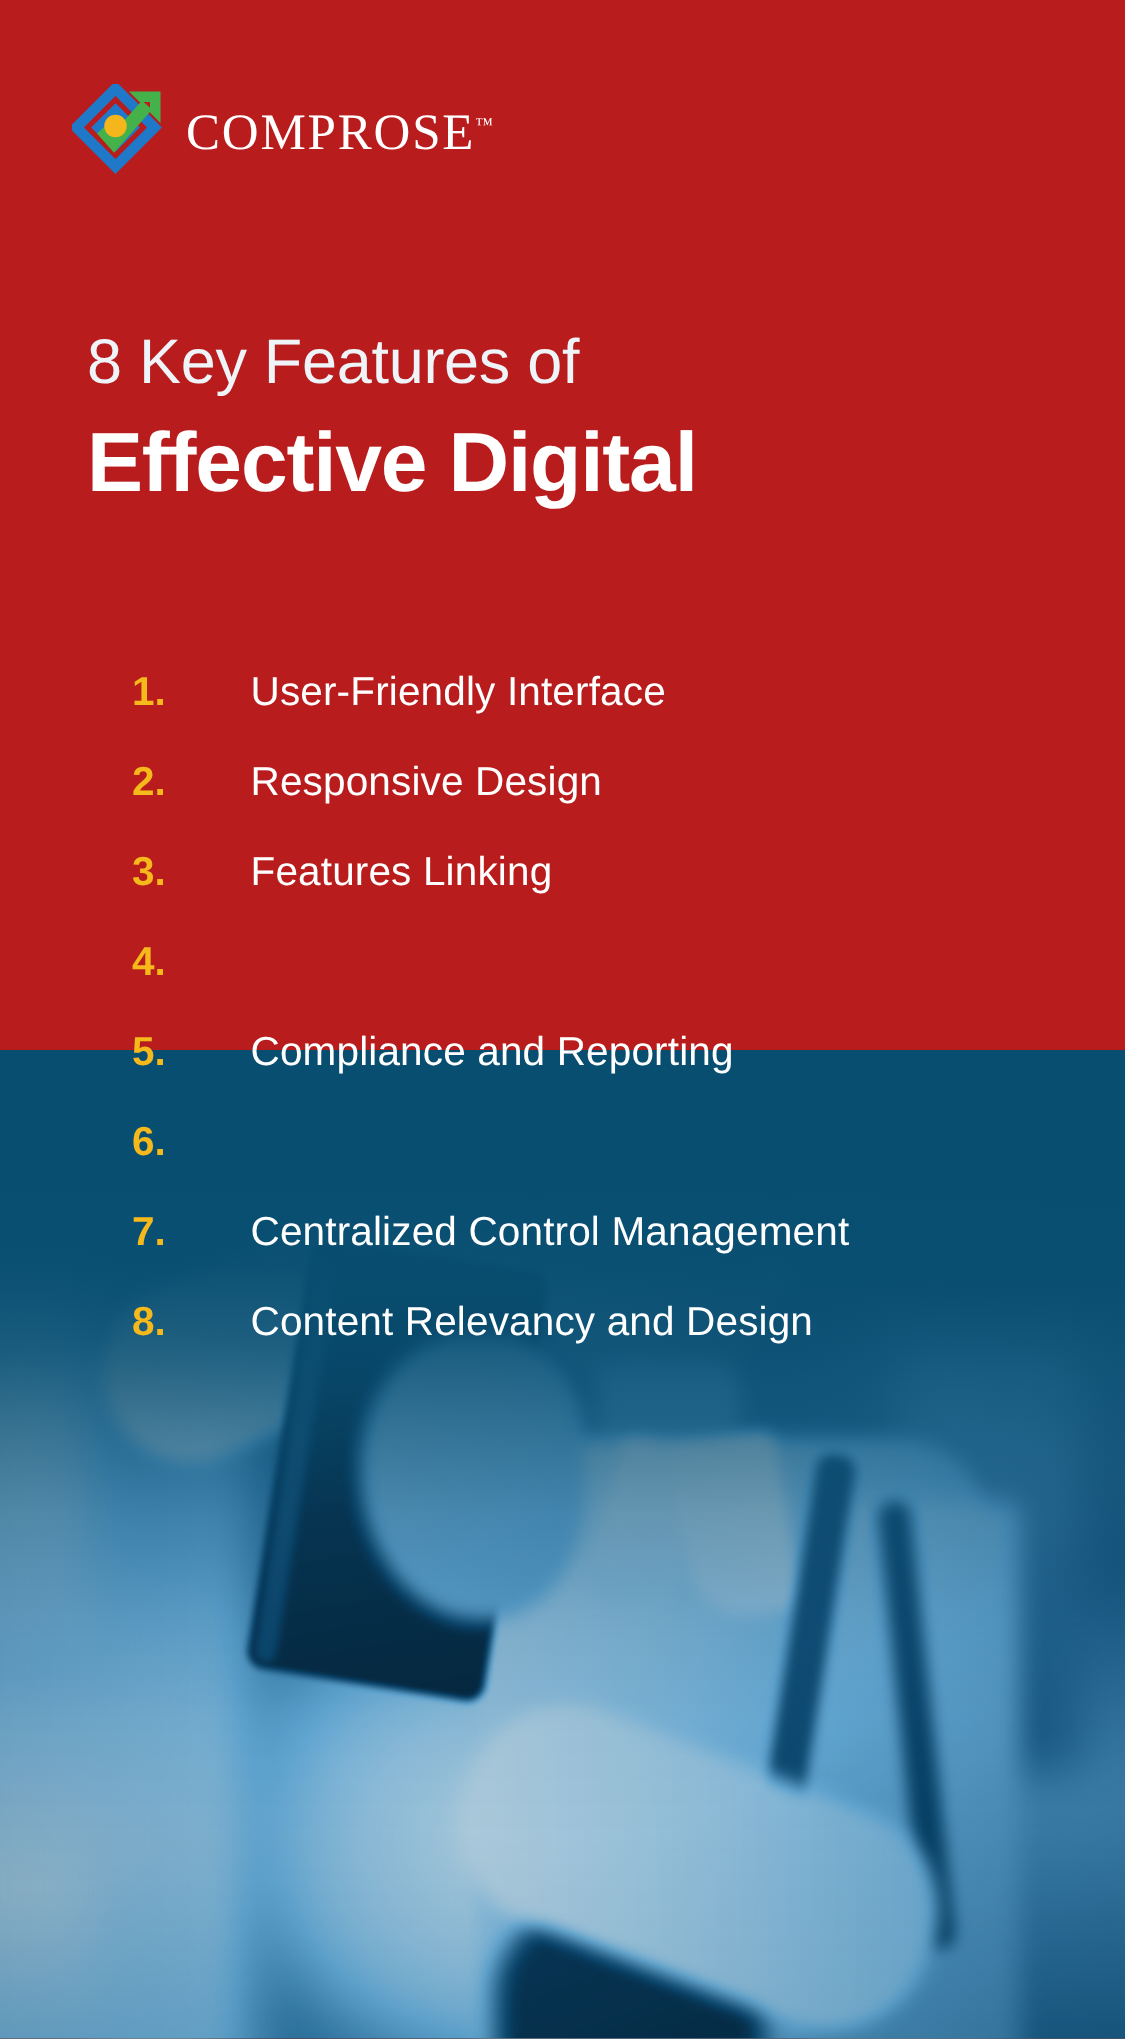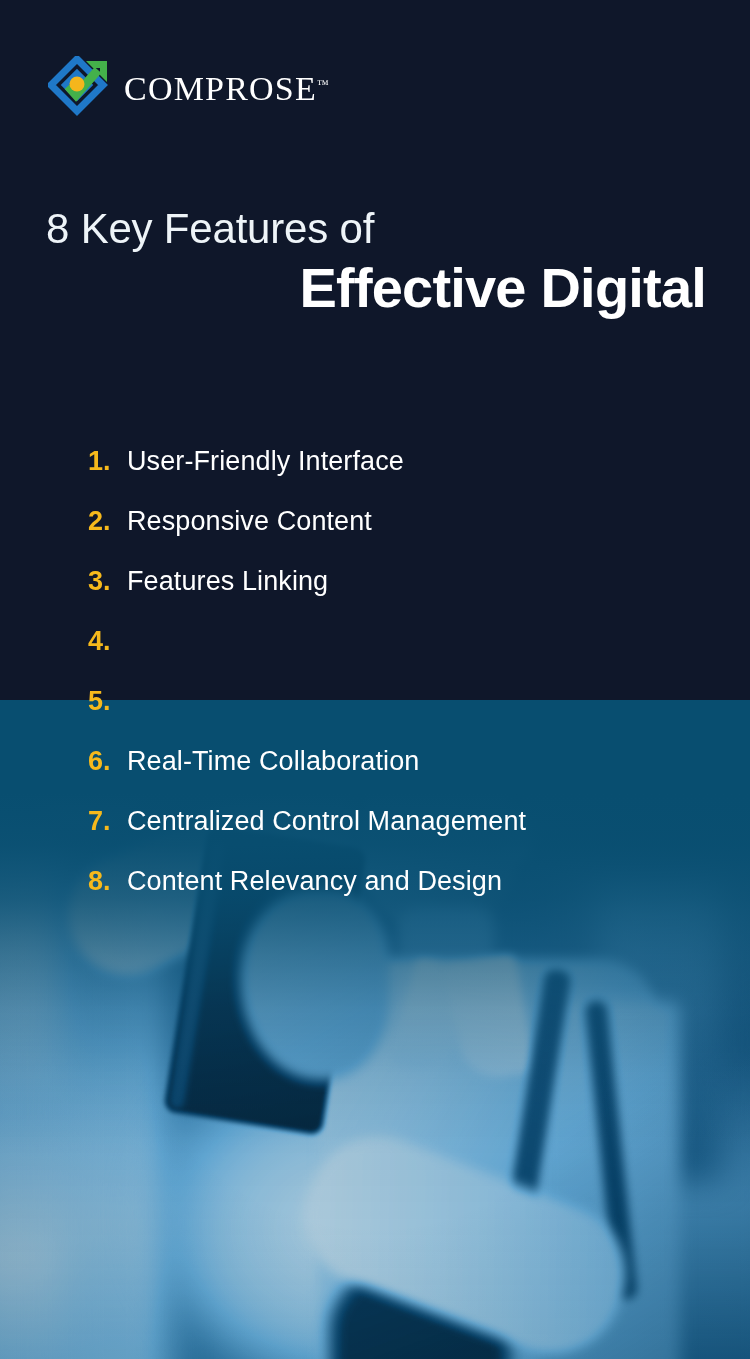--- a/index.html
+++ b/index.html
@@ -10,21 +10,21 @@
   body {
     font-family: "Liberation Sans", sans-serif;
     -webkit-font-smoothing: antialiased;
   }
 
   .poster {
     position: relative;
     width: 750px;
     height: 1359px;
     overflow: hidden;
-    background: #0f172a;
+    background: #b91c1c;
   }
 
   
   .photo-layer {
     position: absolute;
     left: 0;
     top: 700px;
     width: 750px;
     height: 659px;
     overflow: hidden;
@@ -261,30 +261,29 @@
     left: 46px;
     top: 205px;
     width: 660px;
   }
   .headline-kicker {
     color: #eef4f8;
     font-size: 42px;
     font-weight: 300;
     line-height: 1.12;
     letter-spacing: -0.2px;
-    margin: 0;
+    margin: 12px;
   }
   .headline-main {
     color: #ffffff;
     font-size: 56px;
     font-weight: 700;
     line-height: 1.14;
     letter-spacing: -0.8px;
-    margin: 4px 0 0 0;
-    text-align: right;
+    margin: 4px 0 0 12px;
   }
   .headline-main .hl-line { display: block; }
 
   .feature-list {
     position: absolute;
     left: 88px;
     top: 448px;
     width: 620px;
     margin: 0;
     padding: 0;
@@ -302,20 +301,21 @@
     font-weight: 700;
     line-height: 1;
     min-width: 30px;
   }
   .feature-label {
     color: #ffffff;
     font-size: 27px;
     font-weight: 300;
     line-height: 1;
     letter-spacing: 0.1px;
+    margin-left: 40px;
   }
 </style>
 </head>
 <body>
 
 <div class="poster">
 
   <div class="photo-layer">
     <div class="photo-canvas">
       <div class="ph ph-shelf-left"></div>
@@ -373,35 +373,35 @@
       </h1>
     </div>
 
     <ul class="feature-list">
       <li class="feature-item">
         <span class="feature-num">1.</span>
         <span class="feature-label">User-Friendly Interface</span>
       </li>
       <li class="feature-item">
         <span class="feature-num">2.</span>
-        <span class="feature-label">Responsive Content</span>
+        <span class="feature-label">Responsive Design</span>
       </li>
       <li class="feature-item">
         <span class="feature-num">3.</span>
         <span class="feature-label">Features Linking</span>
       </li>
       <li class="feature-item">
         <span class="feature-num">4.</span>
       </li>
       <li class="feature-item">
         <span class="feature-num">5.</span>
+        <span class="feature-label">Compliance and Reporting</span>
       </li>
       <li class="feature-item">
         <span class="feature-num">6.</span>
-        <span class="feature-label">Real-Time Collaboration</span>
       </li>
       <li class="feature-item">
         <span class="feature-num">7.</span>
         <span class="feature-label">Centralized Control Management</span>
       </li>
       <li class="feature-item">
         <span class="feature-num">8.</span>
         <span class="feature-label">Content Relevancy and Design</span>
       </li>
     </ul>

